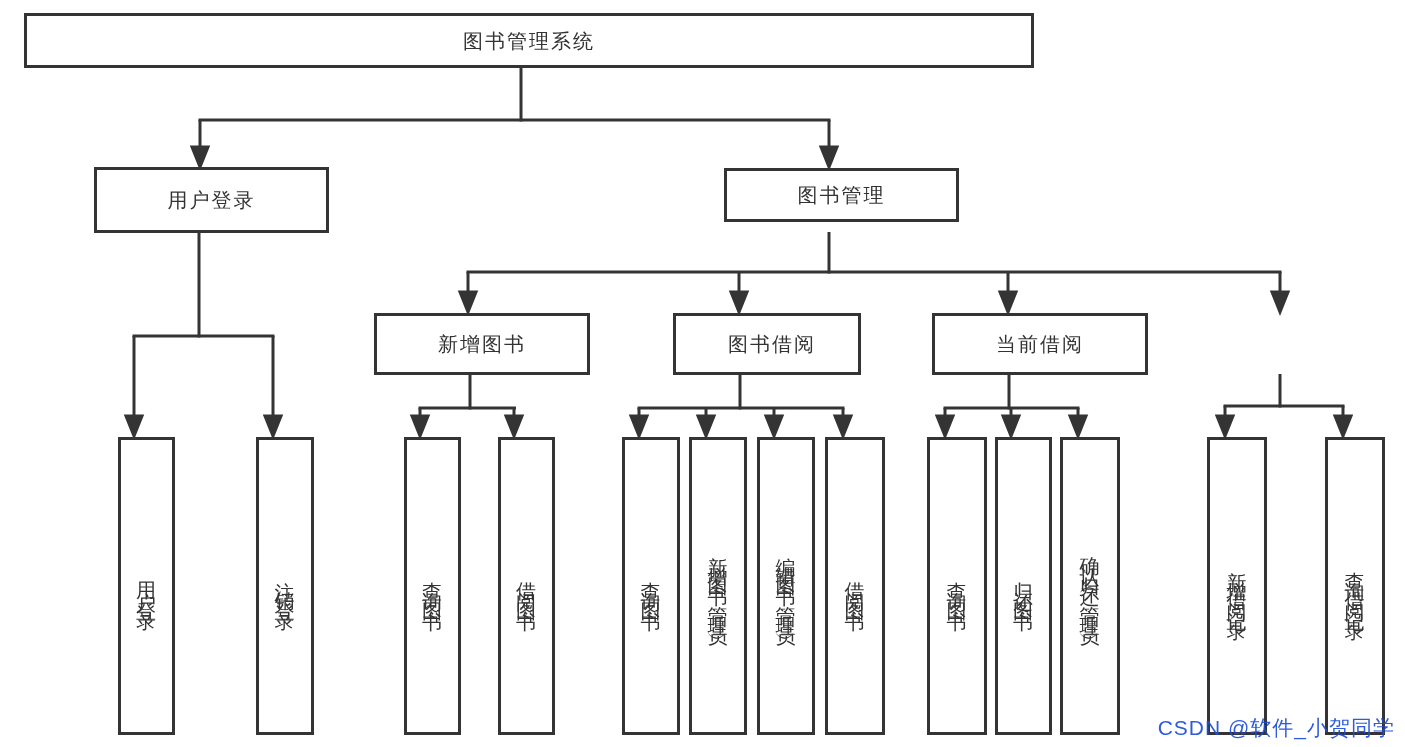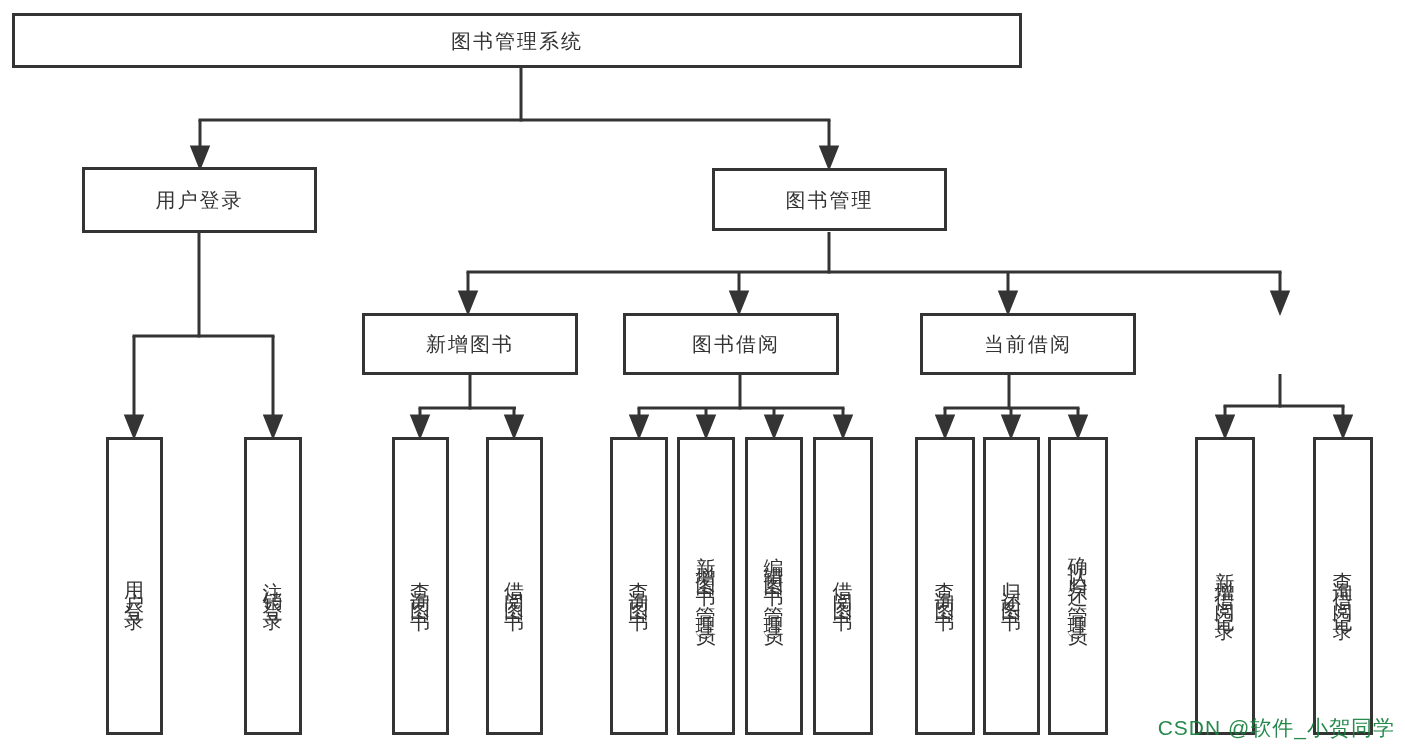--- a/index.html
+++ b/index.html
@@ -28,45 +28,46 @@
     background: #ffffff;
     color: #333333;
     display: flex;
     align-items: center;
     justify-content: center;
     text-align: center;
     z-index: 2;
     font-size: 20px;
     letter-spacing: 2px;
     line-height: 1.2;
+    margin-left: 12px;
   }
   .leaf {
     writing-mode: vertical-rl;
     text-orientation: mixed;
     letter-spacing: 10px;
     font-size: 20px;
     padding: 6px 0;
   }
   .watermark {
     position: absolute;
     right: 10px;
     bottom: 5px;
     font-size: 21px;
-    color: #15803d;
+    color: #1d4ed8;
     opacity: 0.92;
     letter-spacing: 1px;
     white-space: nowrap;
     z-index: 5;
   }
   
   #n-root            { left: 12px;   top: 13px;  width: 1010px; height: 55px; }
   #n-user-login      { left: 82px;   top: 167px; width: 235px;  height: 66px; }
-  #n-book-mgmt       { left: 712px;  top: 168px; width: 235px;  height: 63px; }
+  #n-book-mgmt       { left: 712px;  top: 168px; width: 235px;  height: 54px; }
   #n-new-book        { left: 362px;  top: 313px; width: 216px;  height: 62px; }
-  #n-book-borrow     { left: 623px;  top: 313px; width: 216px;  height: 62px; padding-left: 10px; }
+  #n-book-borrow     { left: 661px;  top: 313px; width: 188px;  height: 62px; padding-left: 10px; }
   #n-current-borrow  { left: 920px;  top: 313px; width: 216px;  height: 62px; }
   #n-records         { left: 1173px; top: 313px; width: 214px;  height: 63px; }
   .leaf              { top: 437px;   height: 298px; }
   #l-user-login      { left: 106px;  width: 57px; }
   #l-logout          { left: 244px;  width: 58px; }
   #l-query-1         { left: 392px;  width: 57px; }
   #l-borrow-1        { left: 486px;  width: 57px; }
   #l-query-2         { left: 610px;  width: 58px; }
   #l-add-book        { left: 677px;  width: 58px; }
   #l-edit-book       { left: 745px;  width: 58px; }

